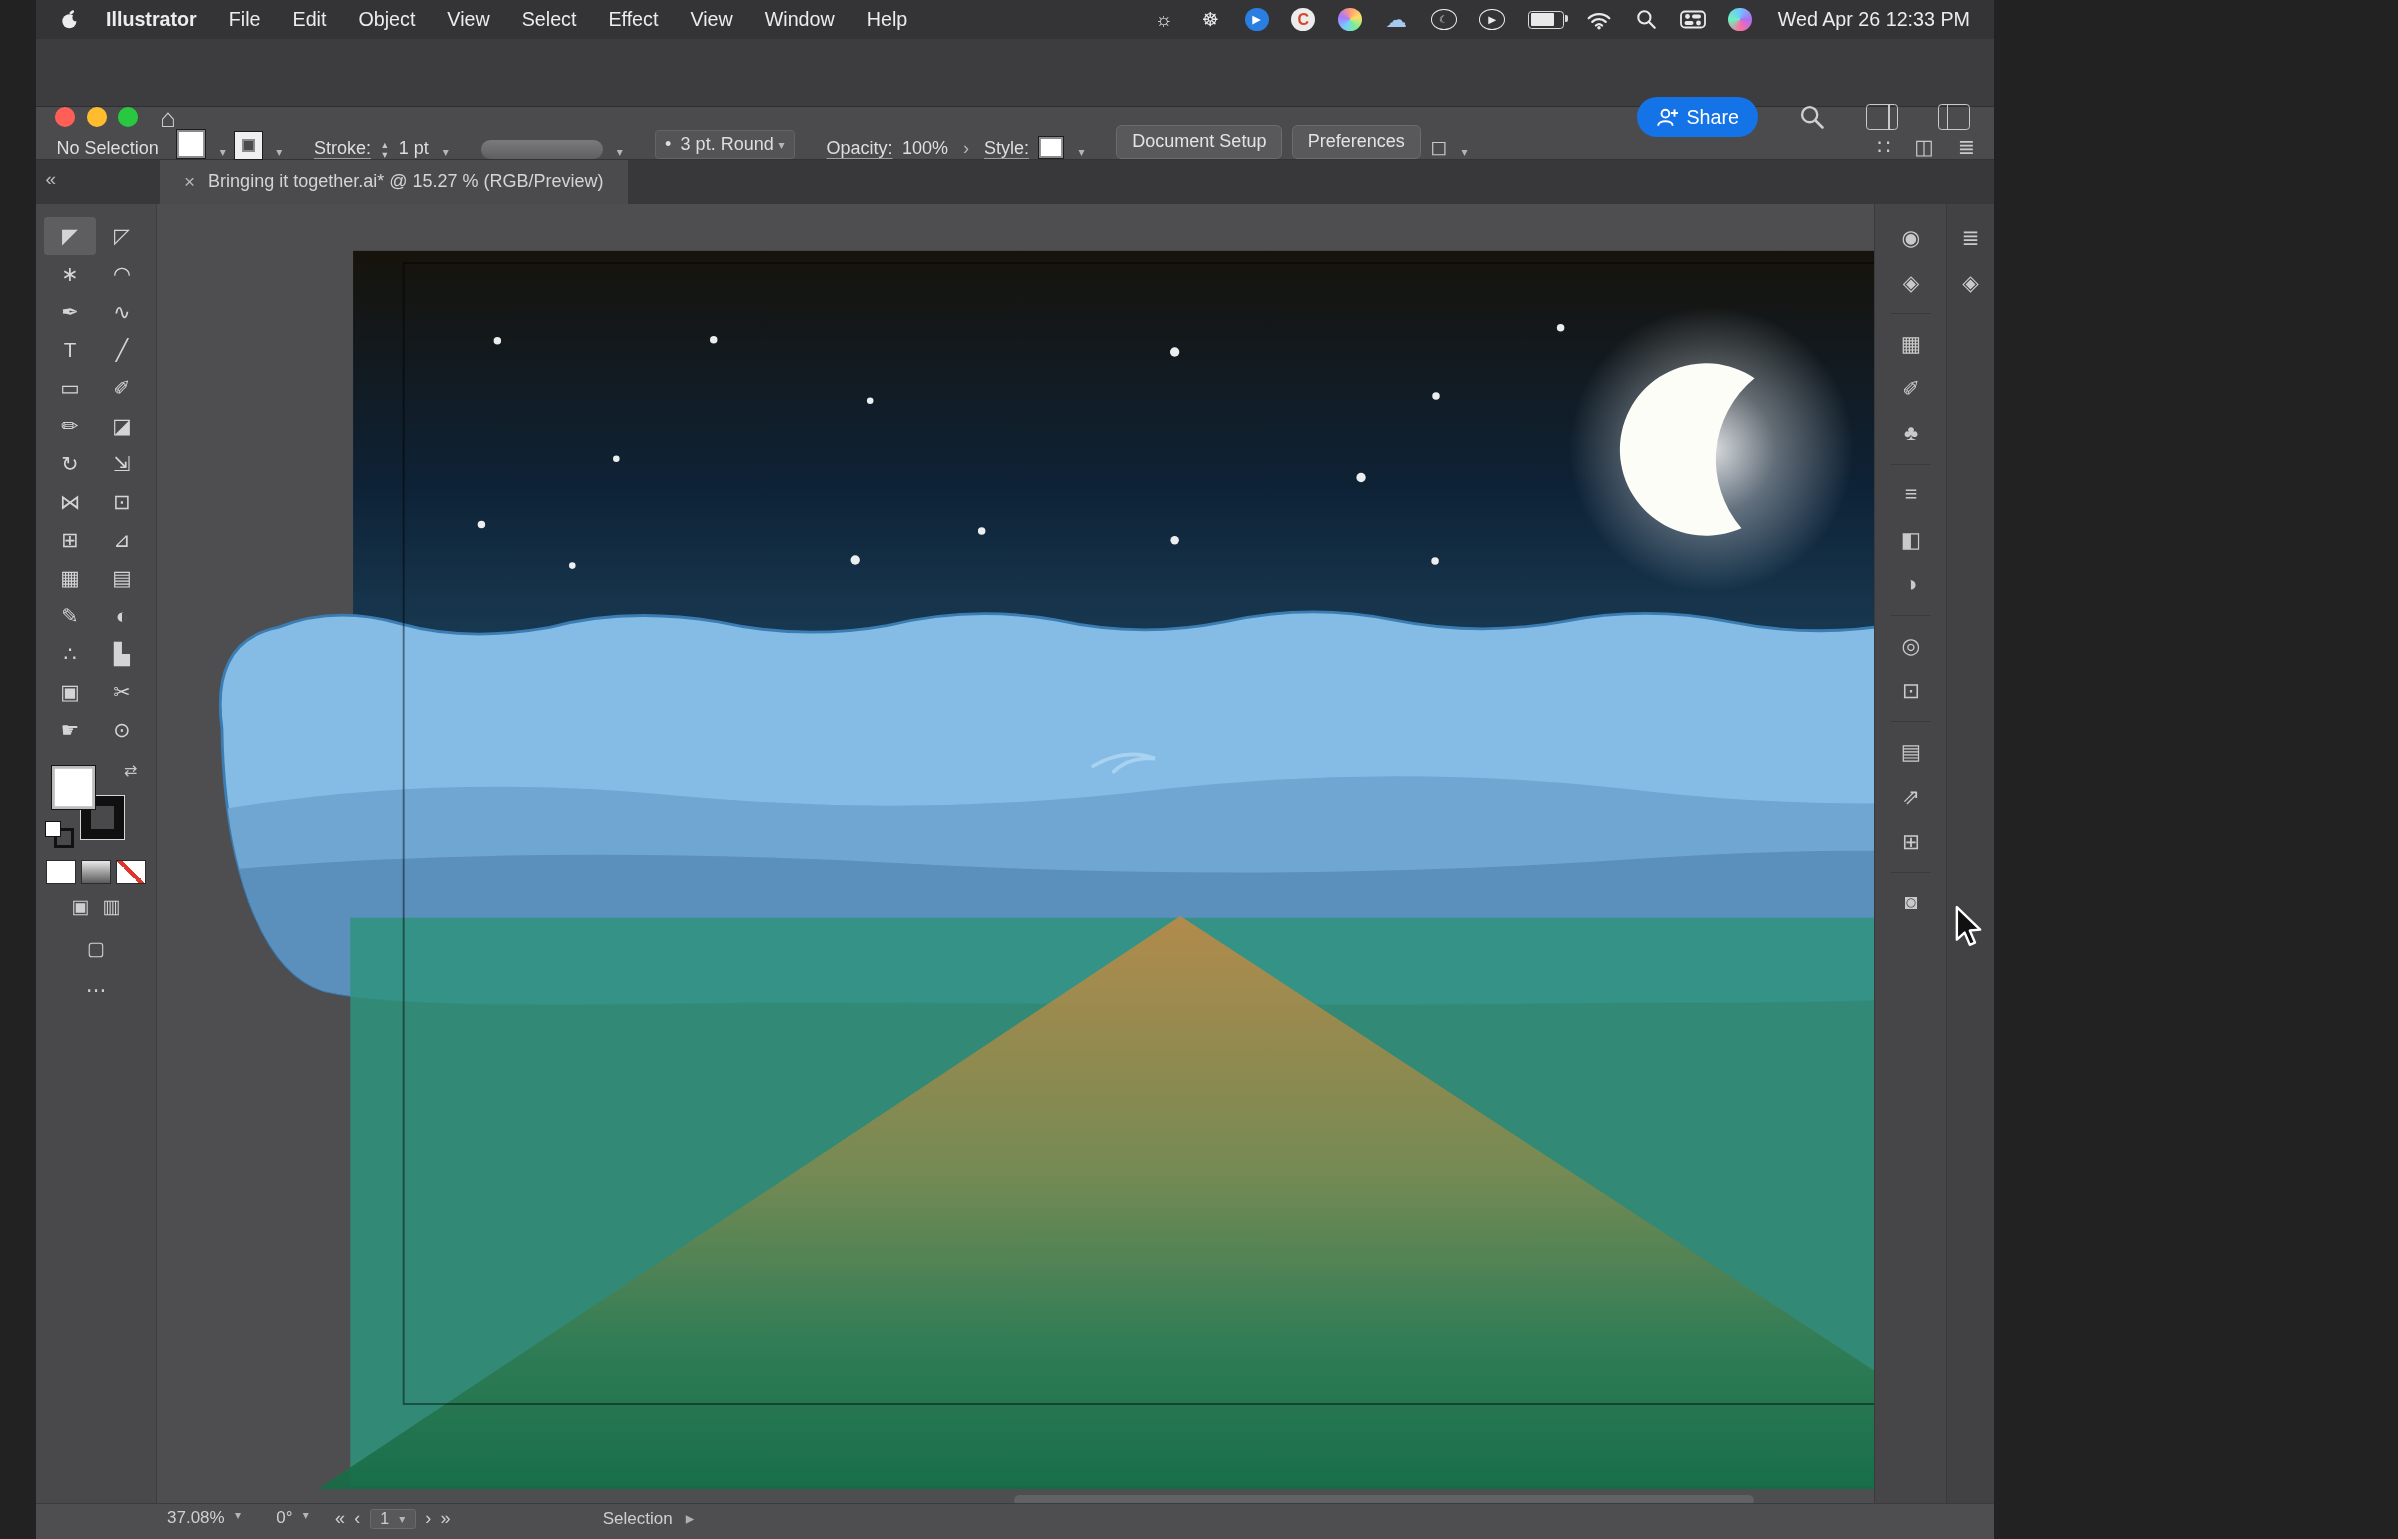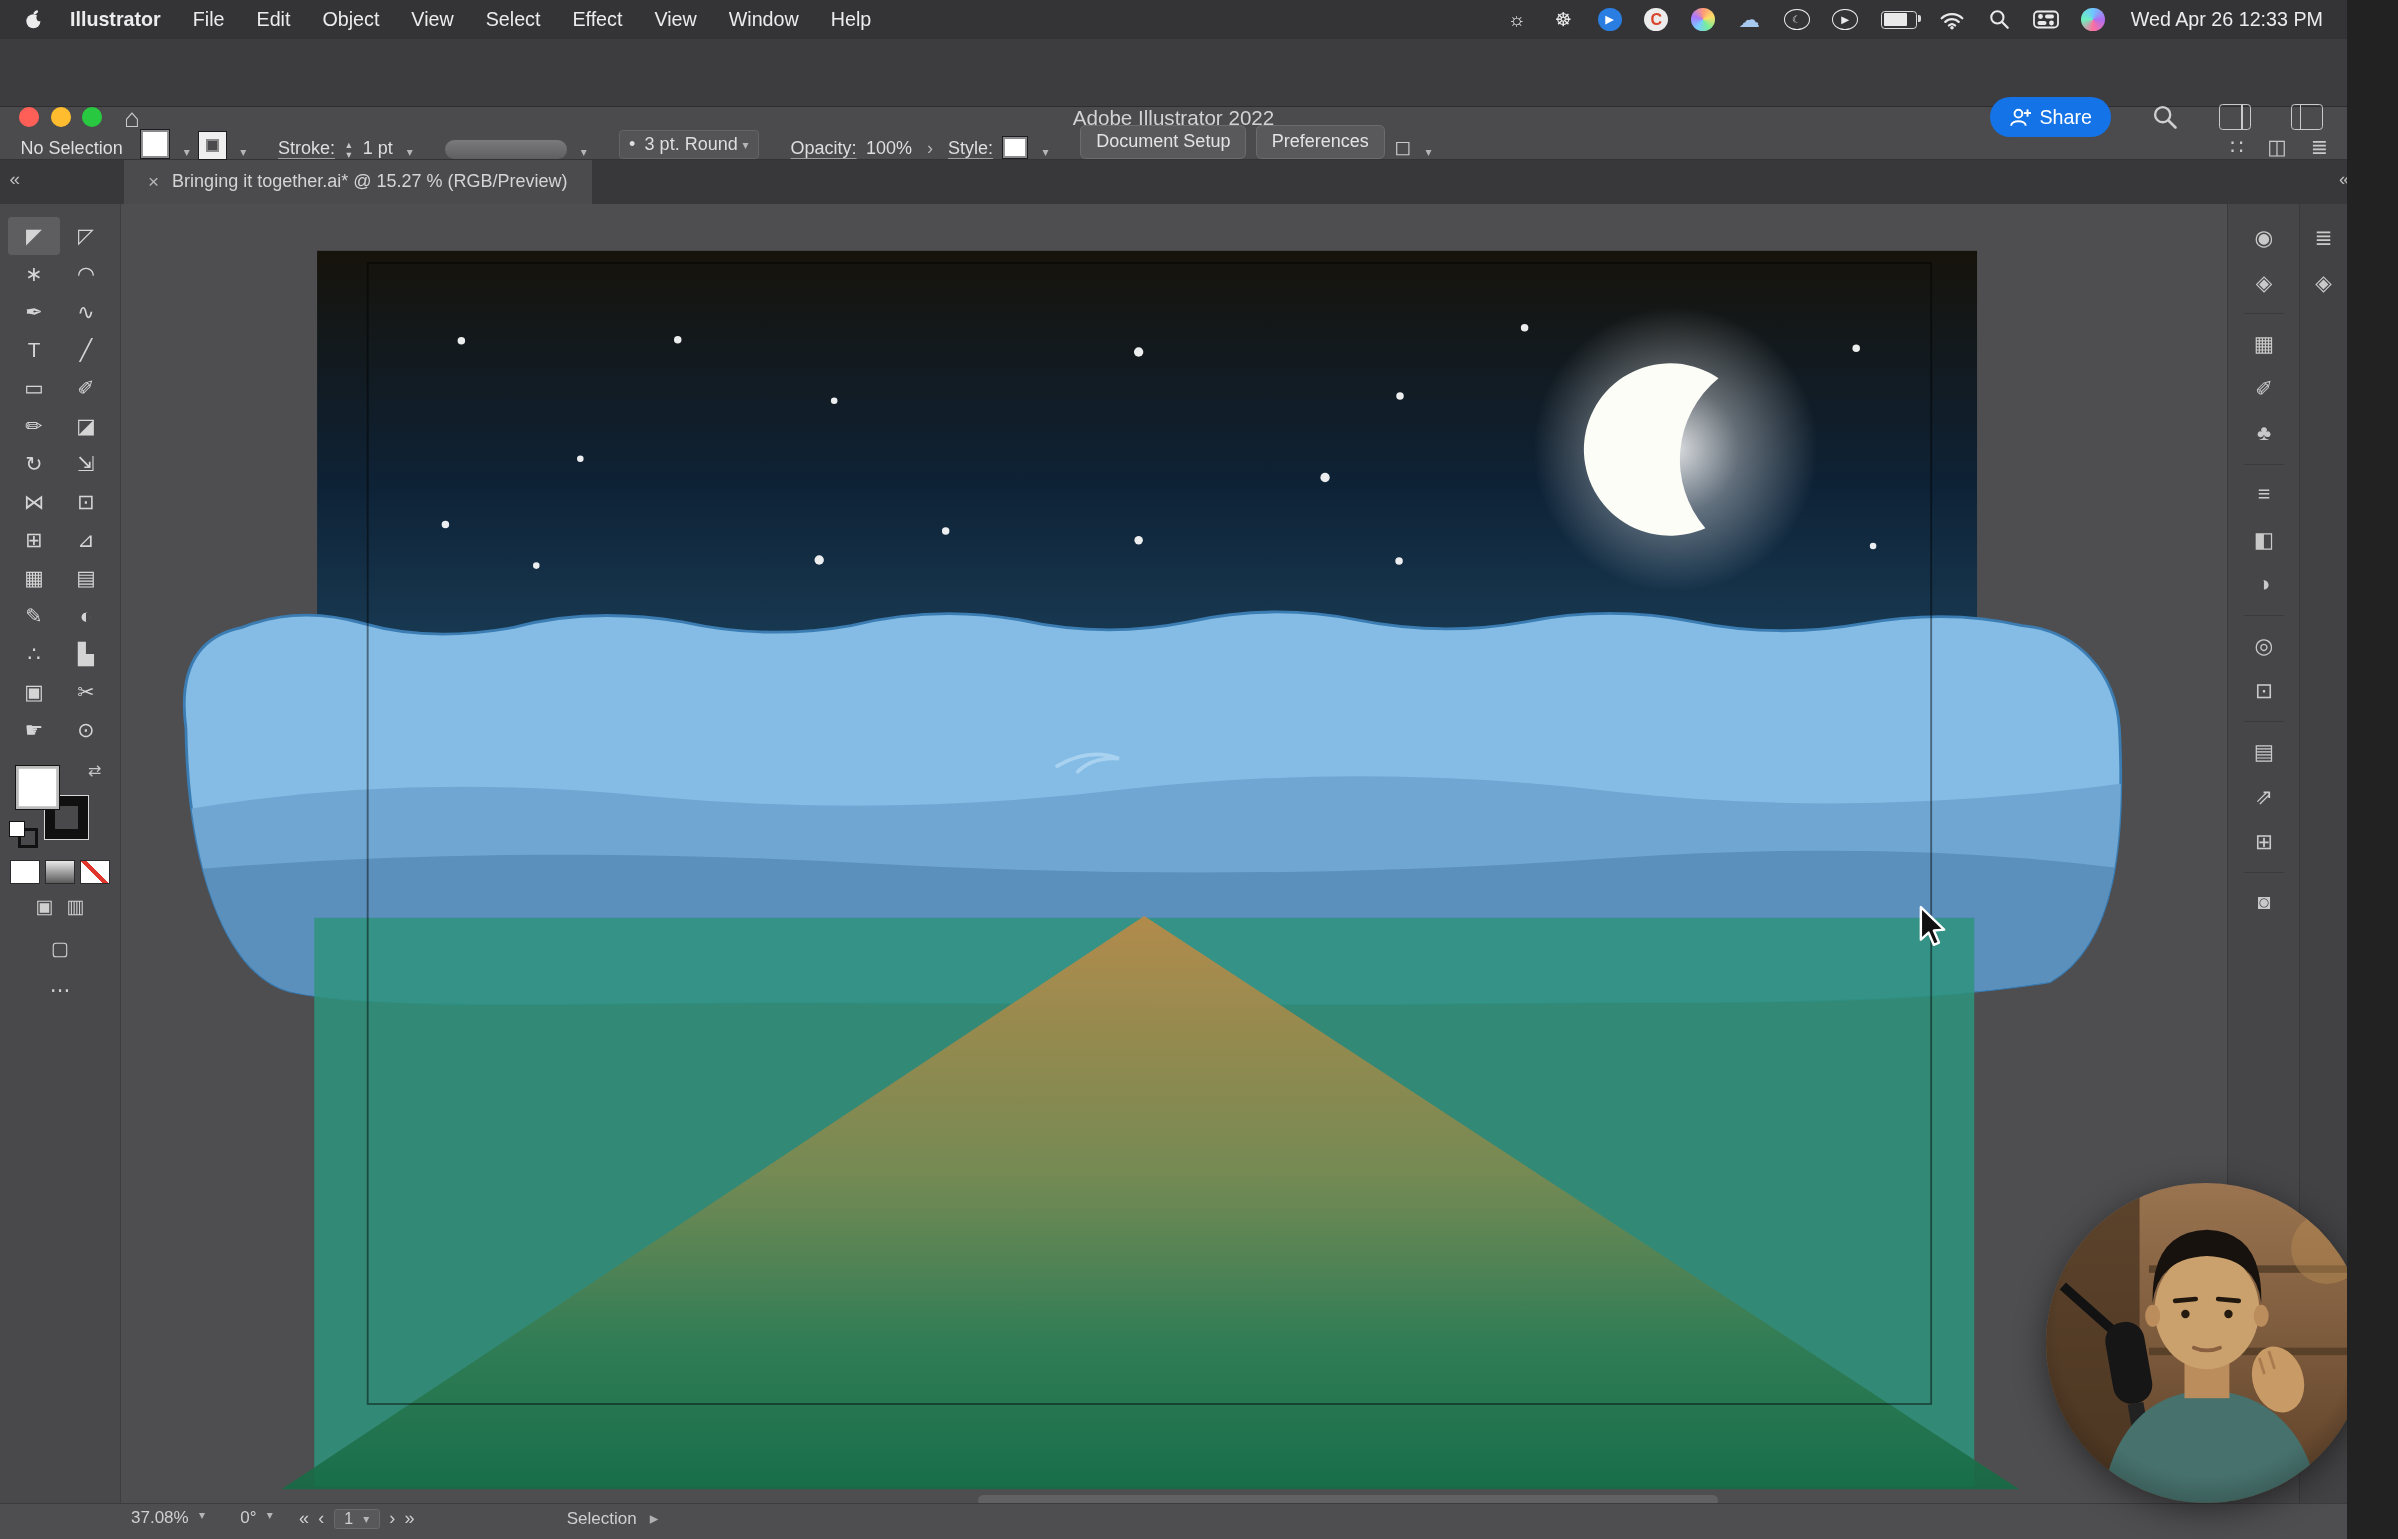--- a/index.html
+++ b/index.html
@@ -1,17 +1,17 @@
 <!DOCTYPE html>
 <html style="font-size:15px"><head>
 <meta charset="utf-8">
 <style>
   html,body{margin:0;padding:0;background:#222;}
-  .screen{position:relative;width:2347px;height:1539px;background:#4e4e50;overflow:hidden;
-          font-family:"Liberation Sans",sans-serif;color:#d6d6d6;-webkit-font-smoothing:antialiased;}
+  .screen{position:relative;width:1958px;height:1539px;background:#4e4e50;overflow:hidden;
+          font-family:"Liberation Sans",sans-serif;color:#d6d6d6;margin-left:36px;-webkit-font-smoothing:antialiased;}
 
   
   .menubar{position:absolute;left:0;top:0;right:0;height:39px;background:#343436;display:flex;
            align-items:center;padding:0 24px;font-size:19.7px;color:#ececec;z-index:30;}
   .apple-svg{margin-right:9.4px;flex:none;}
   .menu-item{padding:0 16px;cursor:default;}
   .menu-item.app-name{font-weight:bold;}
   .mb-right{margin-left:auto;display:flex;align-items:center;gap:22.5px;}
   .mb-icon{min-width:24px;text-align:center;font-size:19px;color:#ececec;display:inline-block;}
   .blue-badge{background:#2a7de1;border-radius:50%;width:23.4px;height:23.4px;line-height:23.4px;font-size:11.2px;color:#fff;}
@@ -167,21 +167,20 @@
       <span class="siri-badge"></span>
       <span class="clock">Wed Apr 26 12:33 PM</span>
     </div>
   </div>
 
   <div class="titlebar">
     <span class="traffic t-red"></span>
     <span class="traffic t-yellow"></span>
     <span class="traffic t-green"></span>
     <span class="home-glyph">⌂</span>
-    <div class="win-title">Adobe Illustrator 2022</div>
     <div class="tb-right">
       <div class="share-btn">
         <svg width="22.5" height="20.6" viewBox="0 0 18 17">
           <circle cx="7.5" cy="5.5" r="3.2" stroke="#fff" stroke-width="1.6" fill="none"></circle>
           <path d="M1.5,15.5 C1.5,10.5 13.5,10.5 13.5,15.5" stroke="#fff" stroke-width="1.6" fill="none"></path>
           <line x1="15" y1="2" x2="15" y2="8" stroke="#fff" stroke-width="1.6"></line>
           <line x1="12" y1="5" x2="18" y2="5" stroke="#fff" stroke-width="1.6"></line>
         </svg>
         <span>Share</span>
       </div>

